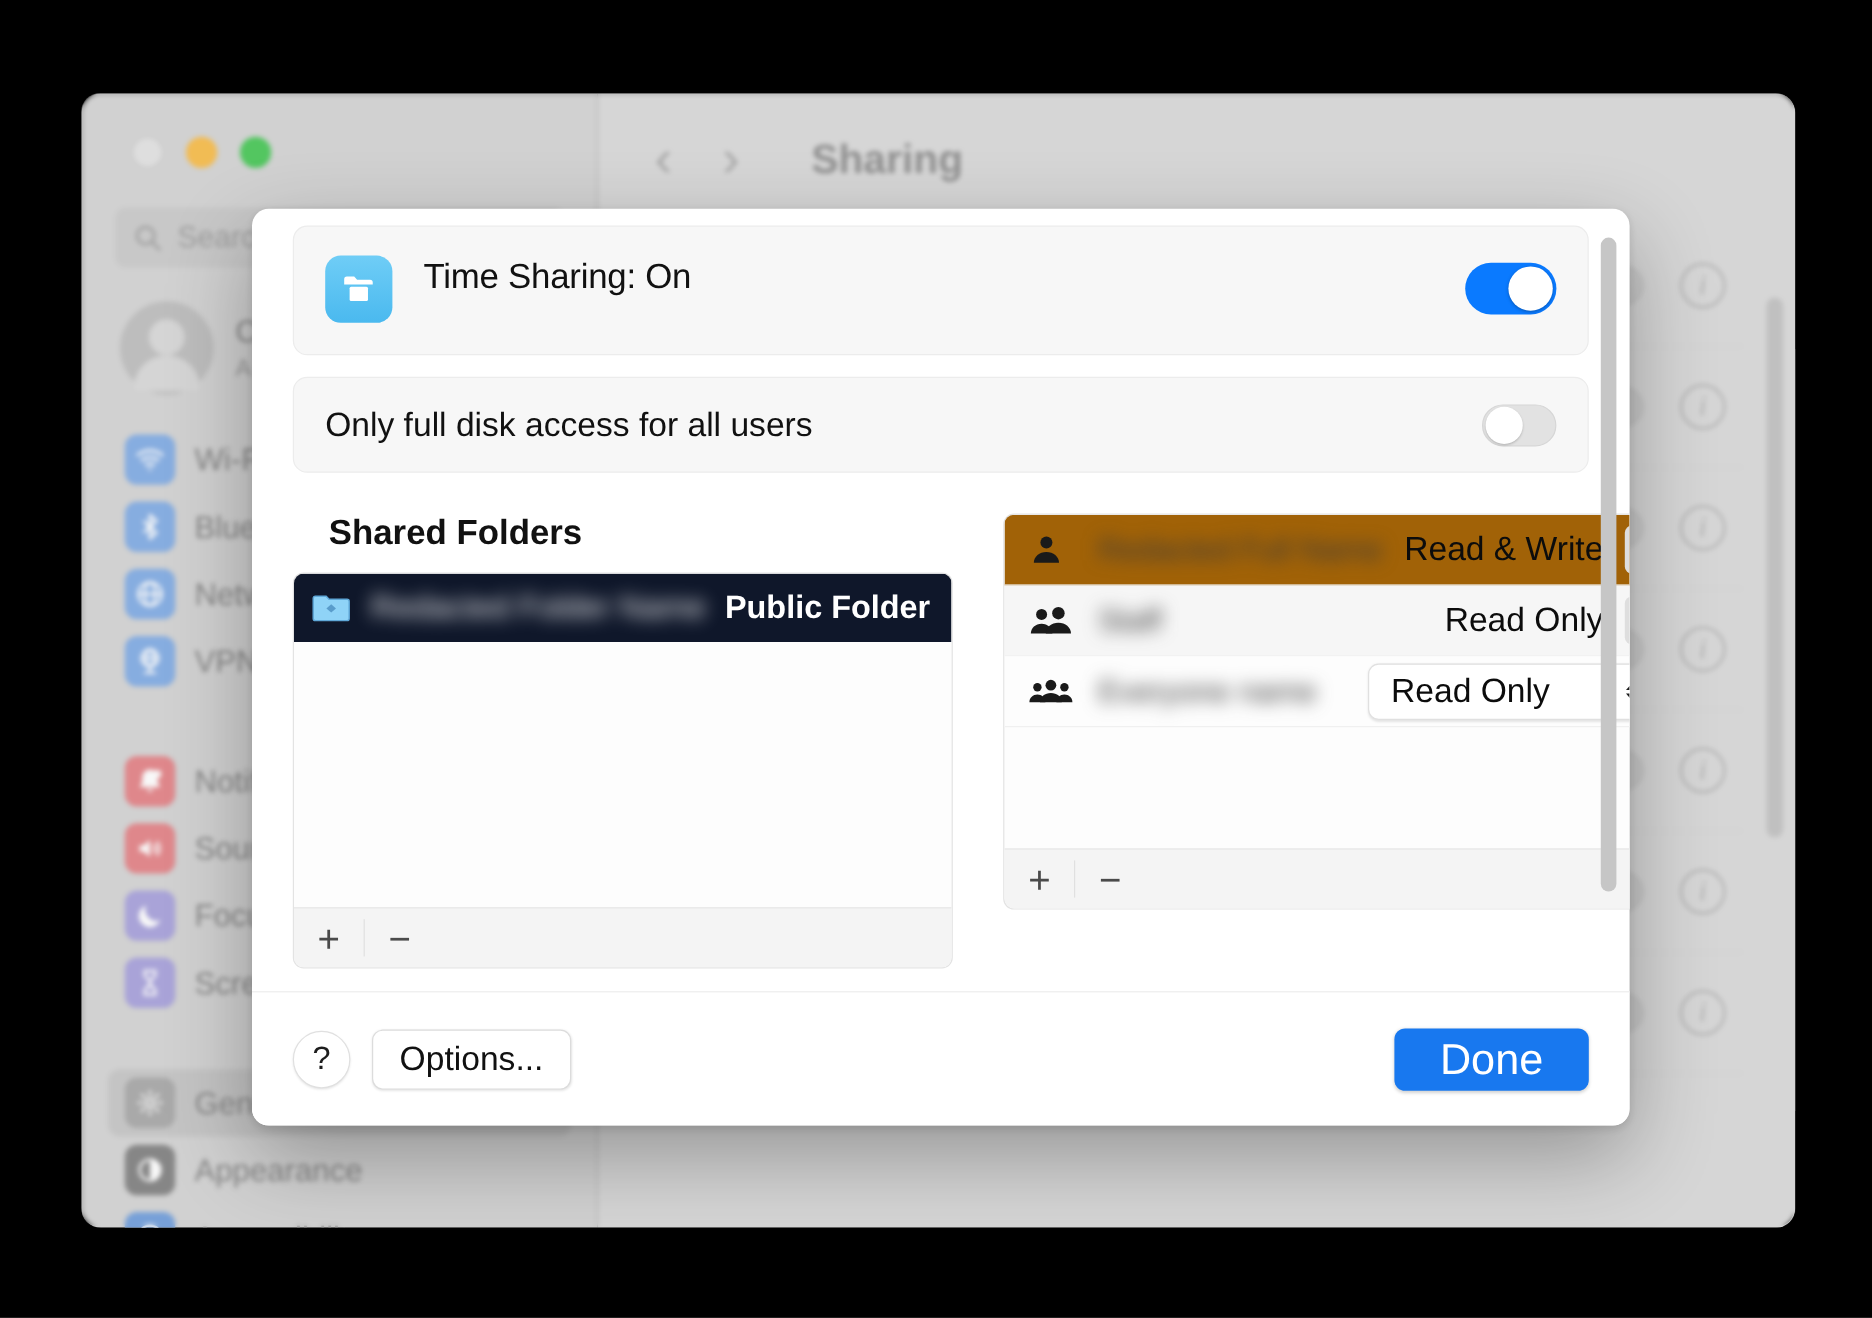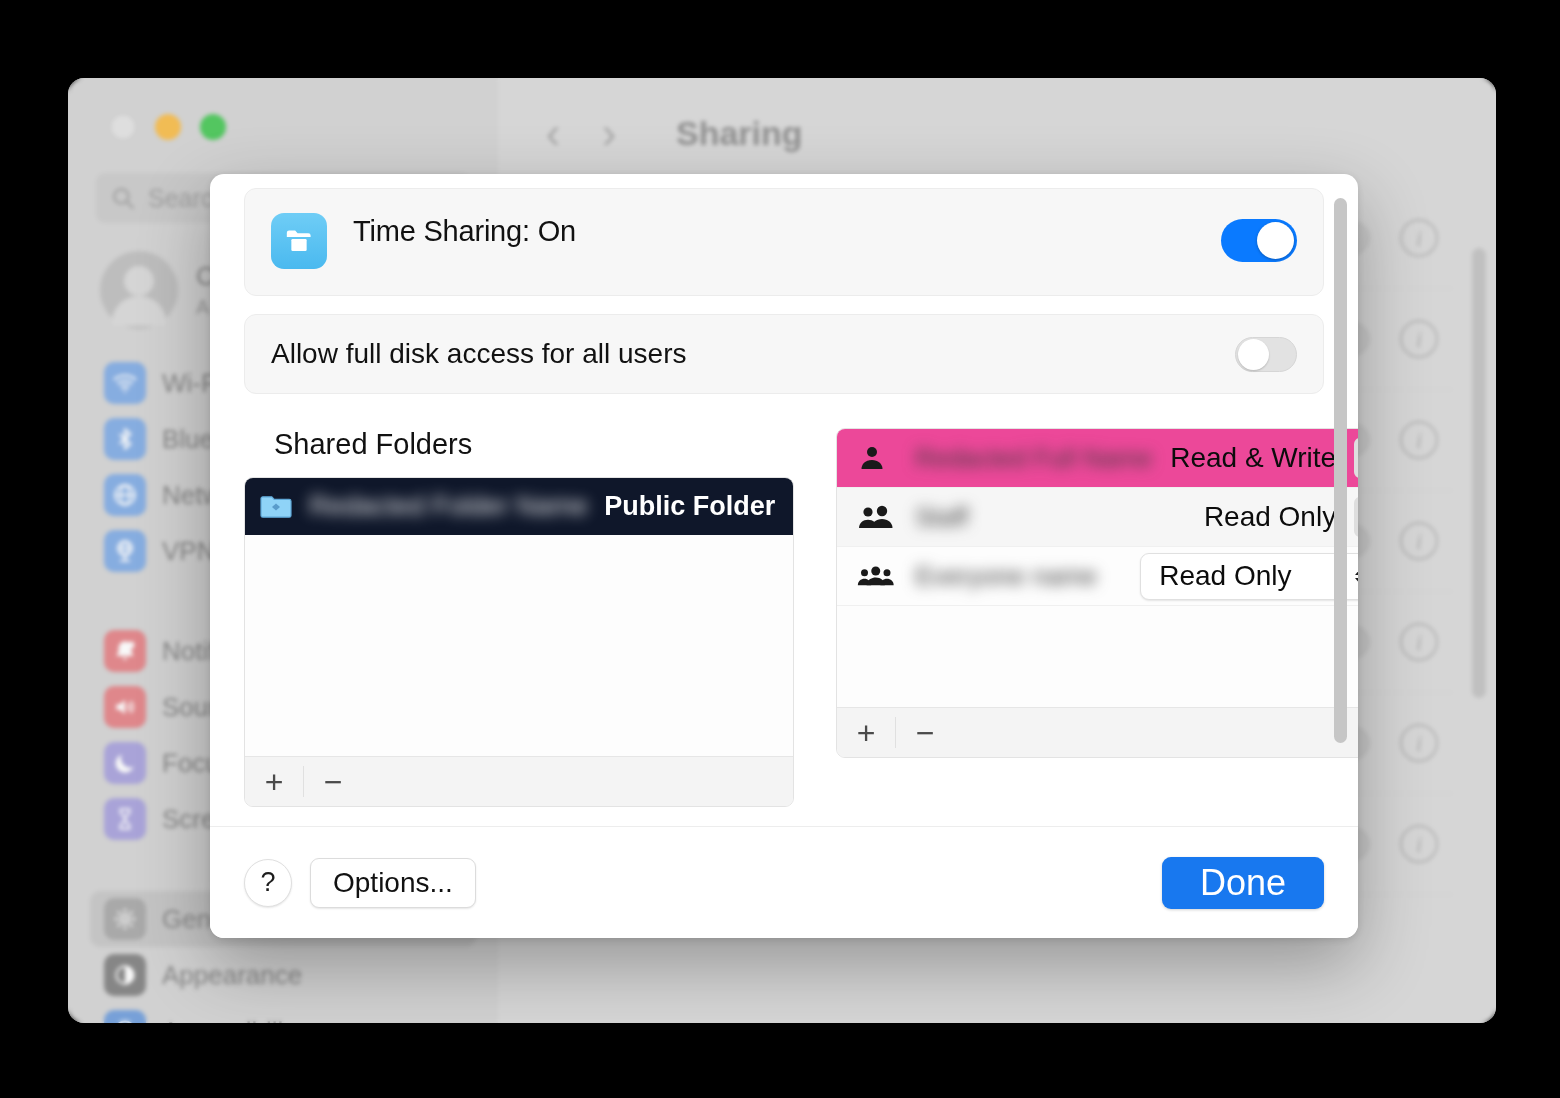--- a/index.html
+++ b/index.html
@@ -284,21 +284,21 @@
   
   .lists-area {
     display: flex;
     gap: 42px;
     margin-top: 34px;
   }
   .list-col { flex: 1; display: flex; flex-direction: column; }
   .list-col.folders { flex: 0 0 454px; }
 
   .col-header {
-    font-size: 29px; color: #111111; font-weight: 400;
+    font-size: 29px; color: #111111; font-weight: 700;
     margin-bottom: 16px;
     padding-left: 30px;
   }
   .col-header.users-h { padding-left: 26px; }
 
   .list-box {
     border: 1px solid #e3e3e3;
     border-radius: 9px;
     background: #fdfdfd;
     overflow: hidden;
@@ -334,21 +334,21 @@
 
   
   .user-row {
     height: 59px;
     display: flex;
     align-items: center;
     gap: 18px;
     padding: 0 12px 0 20px;
     border-bottom: 1px solid #f0f0f0;
   }
-  .user-row.r0 { background: #ec4899; }
+  .user-row.r0 { background: #a16207; }
   .user-row.r1 { background: #f6f6f6; }
   .user-row.r2 { background: #fdfdfd; }
   .user-icon { flex: none; width: 40px; height: 30px; display:flex; align-items:center; }
   .user-icon svg { display: block; }
   .user-name-blur {
     flex: 1;
     font-size: 26px; color: #3a3a3a;
     filter: blur(7px);
     white-space: nowrap;
     overflow: hidden;
@@ -657,21 +657,21 @@
           <rect x="6.6" y="10.6" width="10.8" height="8.4" rx="0.9"></rect>
         </svg>
       </span>
       <div class="fs-text">
         <div class="fs-title">Time Sharing: On</div>
       </div>
       <span class="toggle-on"></span>
     </div>
 
     <div class="fd-panel">
-      <span class="fd-label">Allow full disk access for all users</span>
+      <span class="fd-label">Only full disk access for all users</span>
       <span class="toggle-off"></span>
     </div>
 
     <div class="lists-area">
 
       <div class="list-col folders">
         <div class="col-header">Shared Folders</div>
         <div class="list-box">
           <div class="list-body">
             <div class="folder-row">

